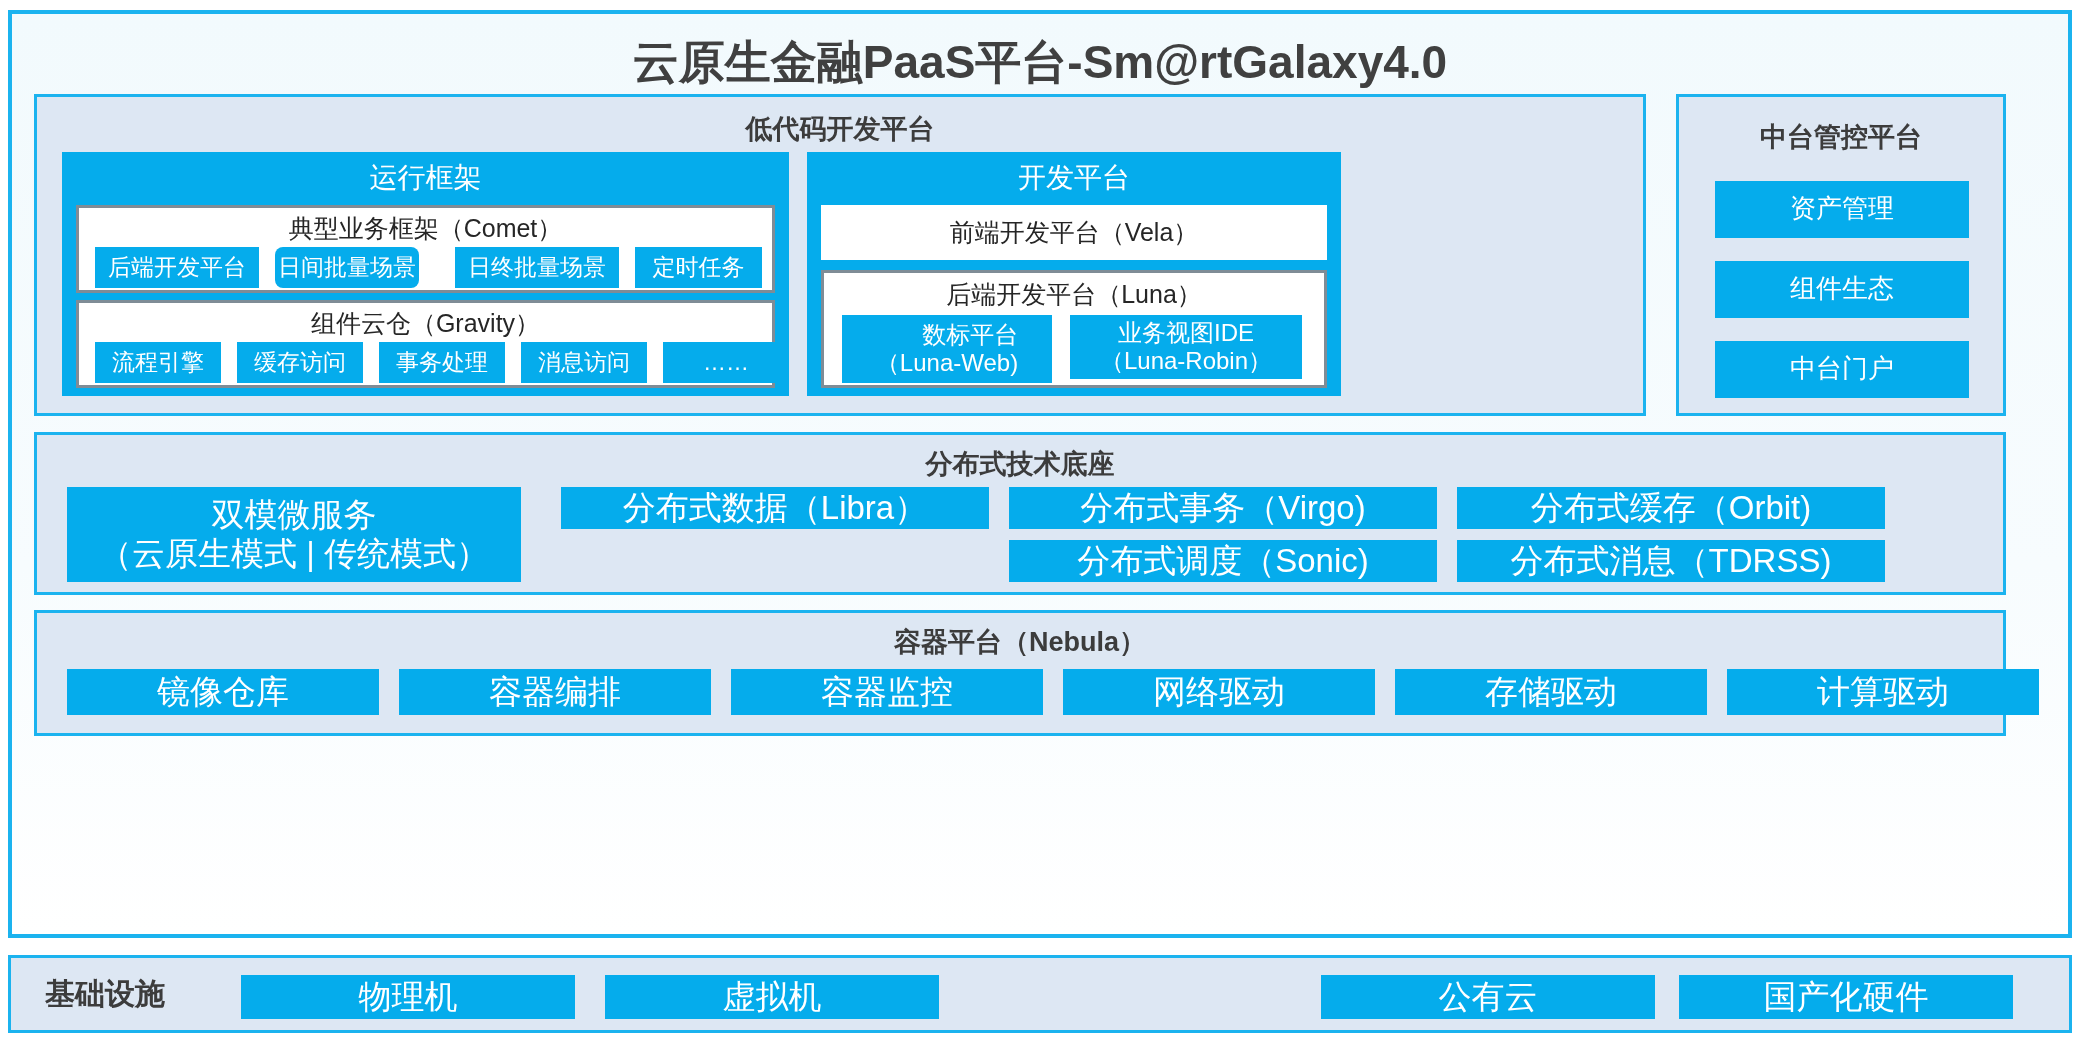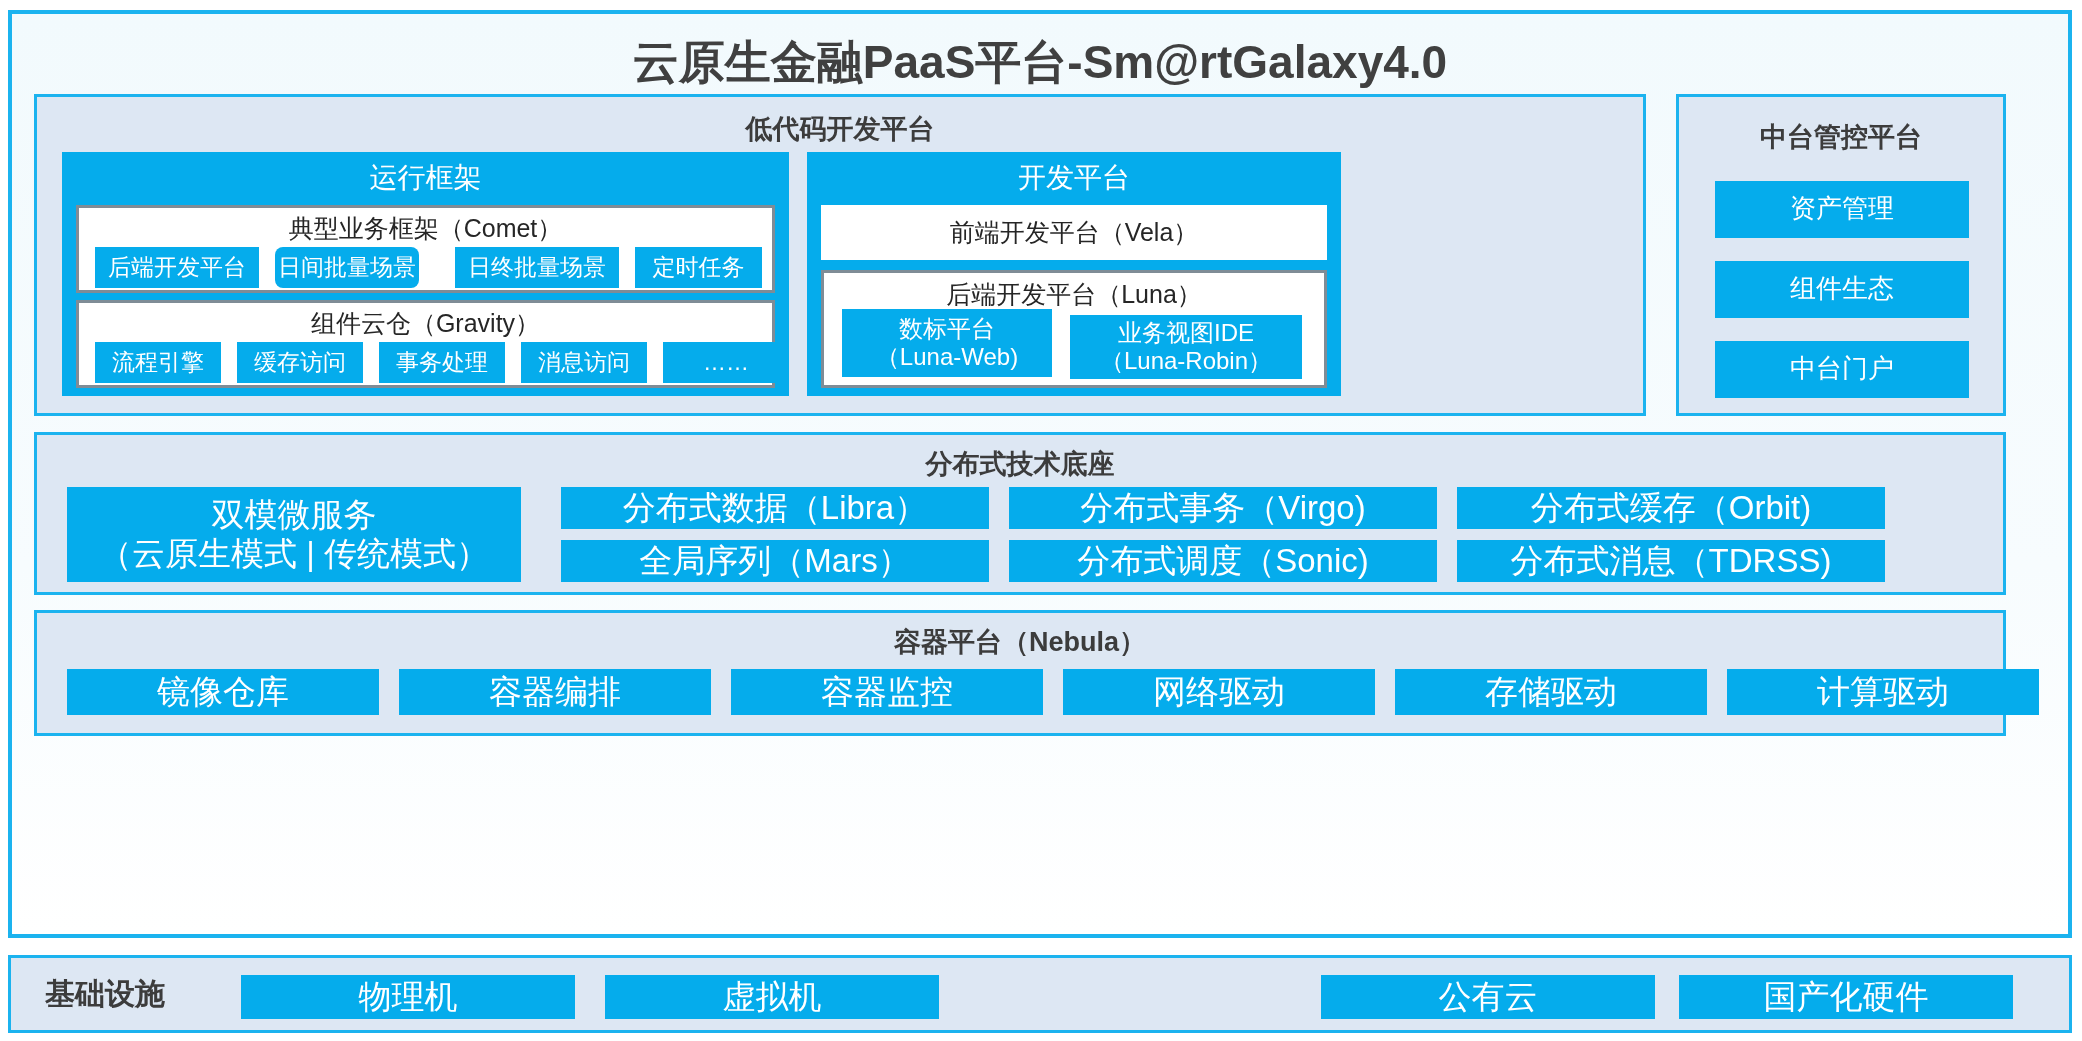--- a/index.html
+++ b/index.html
@@ -130,21 +130,21 @@
 
       <div class="bluebox" style="left:770px; top:55px; width:534px; height:244px;">
         <div class="bluebox-title" style="margin-top:7px;">开发平台</div>
 
         <div class="whitebox noborder" style="left:14px; top:53px; width:506px; height:55px; display:flex; align-items:center; justify-content:center;">
           <div class="whitebox-title">前端开发平台（Vela）</div>
         </div>
 
         <div class="whitebox" style="left:14px; top:118px; width:506px; height:118px;">
           <div class="whitebox-title" style="margin-top:5px;">后端开发平台（Luna）</div>
-          <div class="tile t24" style="left:18px; top:36px; width:210px; height:68px;">数标平台
+          <div class="tile t24" style="left:18px; top:42px; width:210px; height:68px;text-align:right;">数标平台
 （Luna-Web)</div>
           <div class="tile t24" style="left:246px; top:42px; width:232px; height:64px;">业务视图IDE
 （Luna-Robin）</div>
         </div>
       </div>
     </div>
 
     <div class="panel" style="left:1664px; top:80px; width:330px; height:322px;">
       <div class="panel-title" style="margin-top:22px;">中台管控平台</div>
       <div class="tile t26" style="left:36px; top:84px; width:254px; height:57px;">资产管理</div>
@@ -155,21 +155,20 @@
     <div class="panel" style="left:22px; top:418px; width:1972px; height:163px;">
       <div class="panel-title" style="margin-top:11px;">分布式技术底座</div>
 
       <div class="tile t25" style="left:30px; top:52px; width:454px; height:95px;">双模微服务
 （云原生模式 | 传统模式）</div>
 
       <div class="tile t25" style="left:524px; top:52px; width:428px; height:42px;">分布式数据（Libra）</div>
       <div class="tile t25" style="left:972px; top:52px; width:428px; height:42px;">分布式事务（Virgo)</div>
       <div class="tile t25" style="left:1420px; top:52px; width:428px; height:42px;">分布式缓存（Orbit)</div>
 
-      <div class="tile t25" style="left:524px; top:105px; width:428px; height:42px;">全局序列（Mars）</div>
       <div class="tile t25" style="left:972px; top:105px; width:428px; height:42px;">分布式调度（Sonic)</div>
       <div class="tile t25" style="left:1420px; top:105px; width:428px; height:42px;">分布式消息（TDRSS)</div>
     </div>
 
     <div class="panel" style="left:22px; top:596px; width:1972px; height:126px;">
       <div class="panel-title" style="margin-top:11px;">容器平台（Nebula）</div>
 
       <div class="tile t25" style="left:30px; top:56px; width:312px; height:46px;">镜像仓库</div>
       <div class="tile t25" style="left:362px; top:56px; width:312px; height:46px;">容器编排</div>
       <div class="tile t25" style="left:694px; top:56px; width:312px; height:46px;">容器监控</div>

